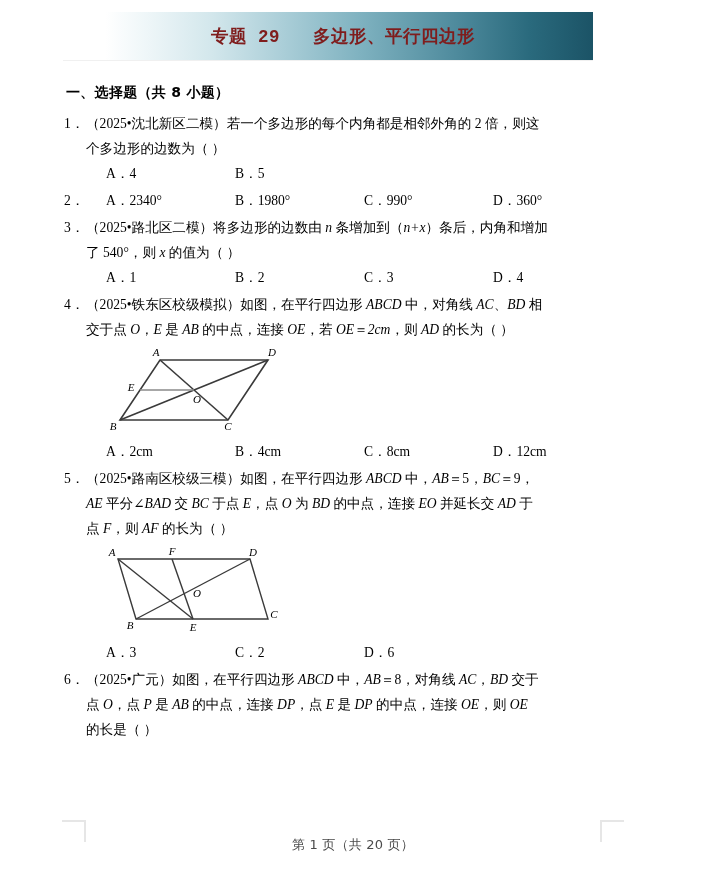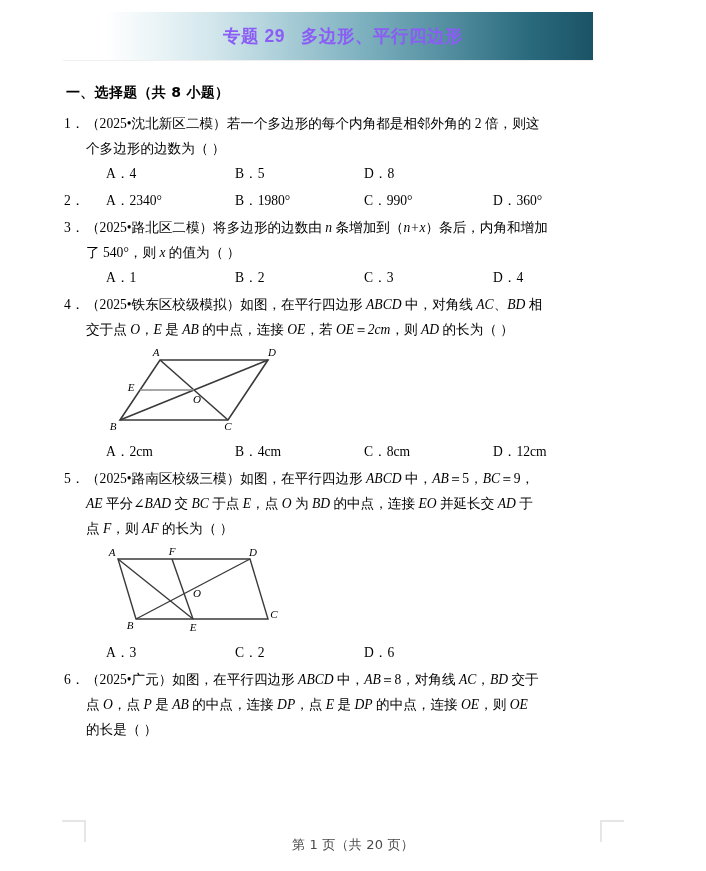--- a/index.html
+++ b/index.html
@@ -38,25 +38,25 @@
         #2a6a7d 88%,
         #1b5366 100%);
     box-shadow: 0 1px 0 rgba(0,0,0,0.06);
   }
   .banner-title {
     position: absolute;
     inset: 0;
     display: flex;
     align-items: center;
     justify-content: center;
-    font-family: Liberation Sans, sans-serif;
+    font-family: Liberation Mono, monospace;
     font-weight: bold;
     font-size: 17.5px;
     letter-spacing: 0.5px;
-    color: #8b5cf6;
+    color: #7f1d1d;
     padding-left: 30px;
     box-sizing: border-box;
     white-space: pre;
   }
 
   
   .content {
     position: absolute;
     left: 64px;
     top: 84px;
@@ -155,21 +155,20 @@
   <div class="section-heading">一、选择题（共 8 小题）</div>
 
   <div class="q-block">
     <div class="q-body">
       <span class="q-num"><span>1</span>．</span><span>（2025•沈北新区二模）若一个多边形的每个内角都是相邻外角的 2 倍，则这</span><br>
       <span>个多边形的边数为（      ）</span>
     </div>
     <div class="opts">
       <span class="opt">A．4</span>
       <span class="opt">B．5</span>
-      <span class="opt">D．8</span>
     </div>
   </div>
 
   <div class="q-block">
     <div class="q-body">
       <span class="q-num"><span>2</span>．</span>
     </div>
     <div class="opts">
       <span class="opt">A．2340°</span>
       <span class="opt">B．1980°</span>

